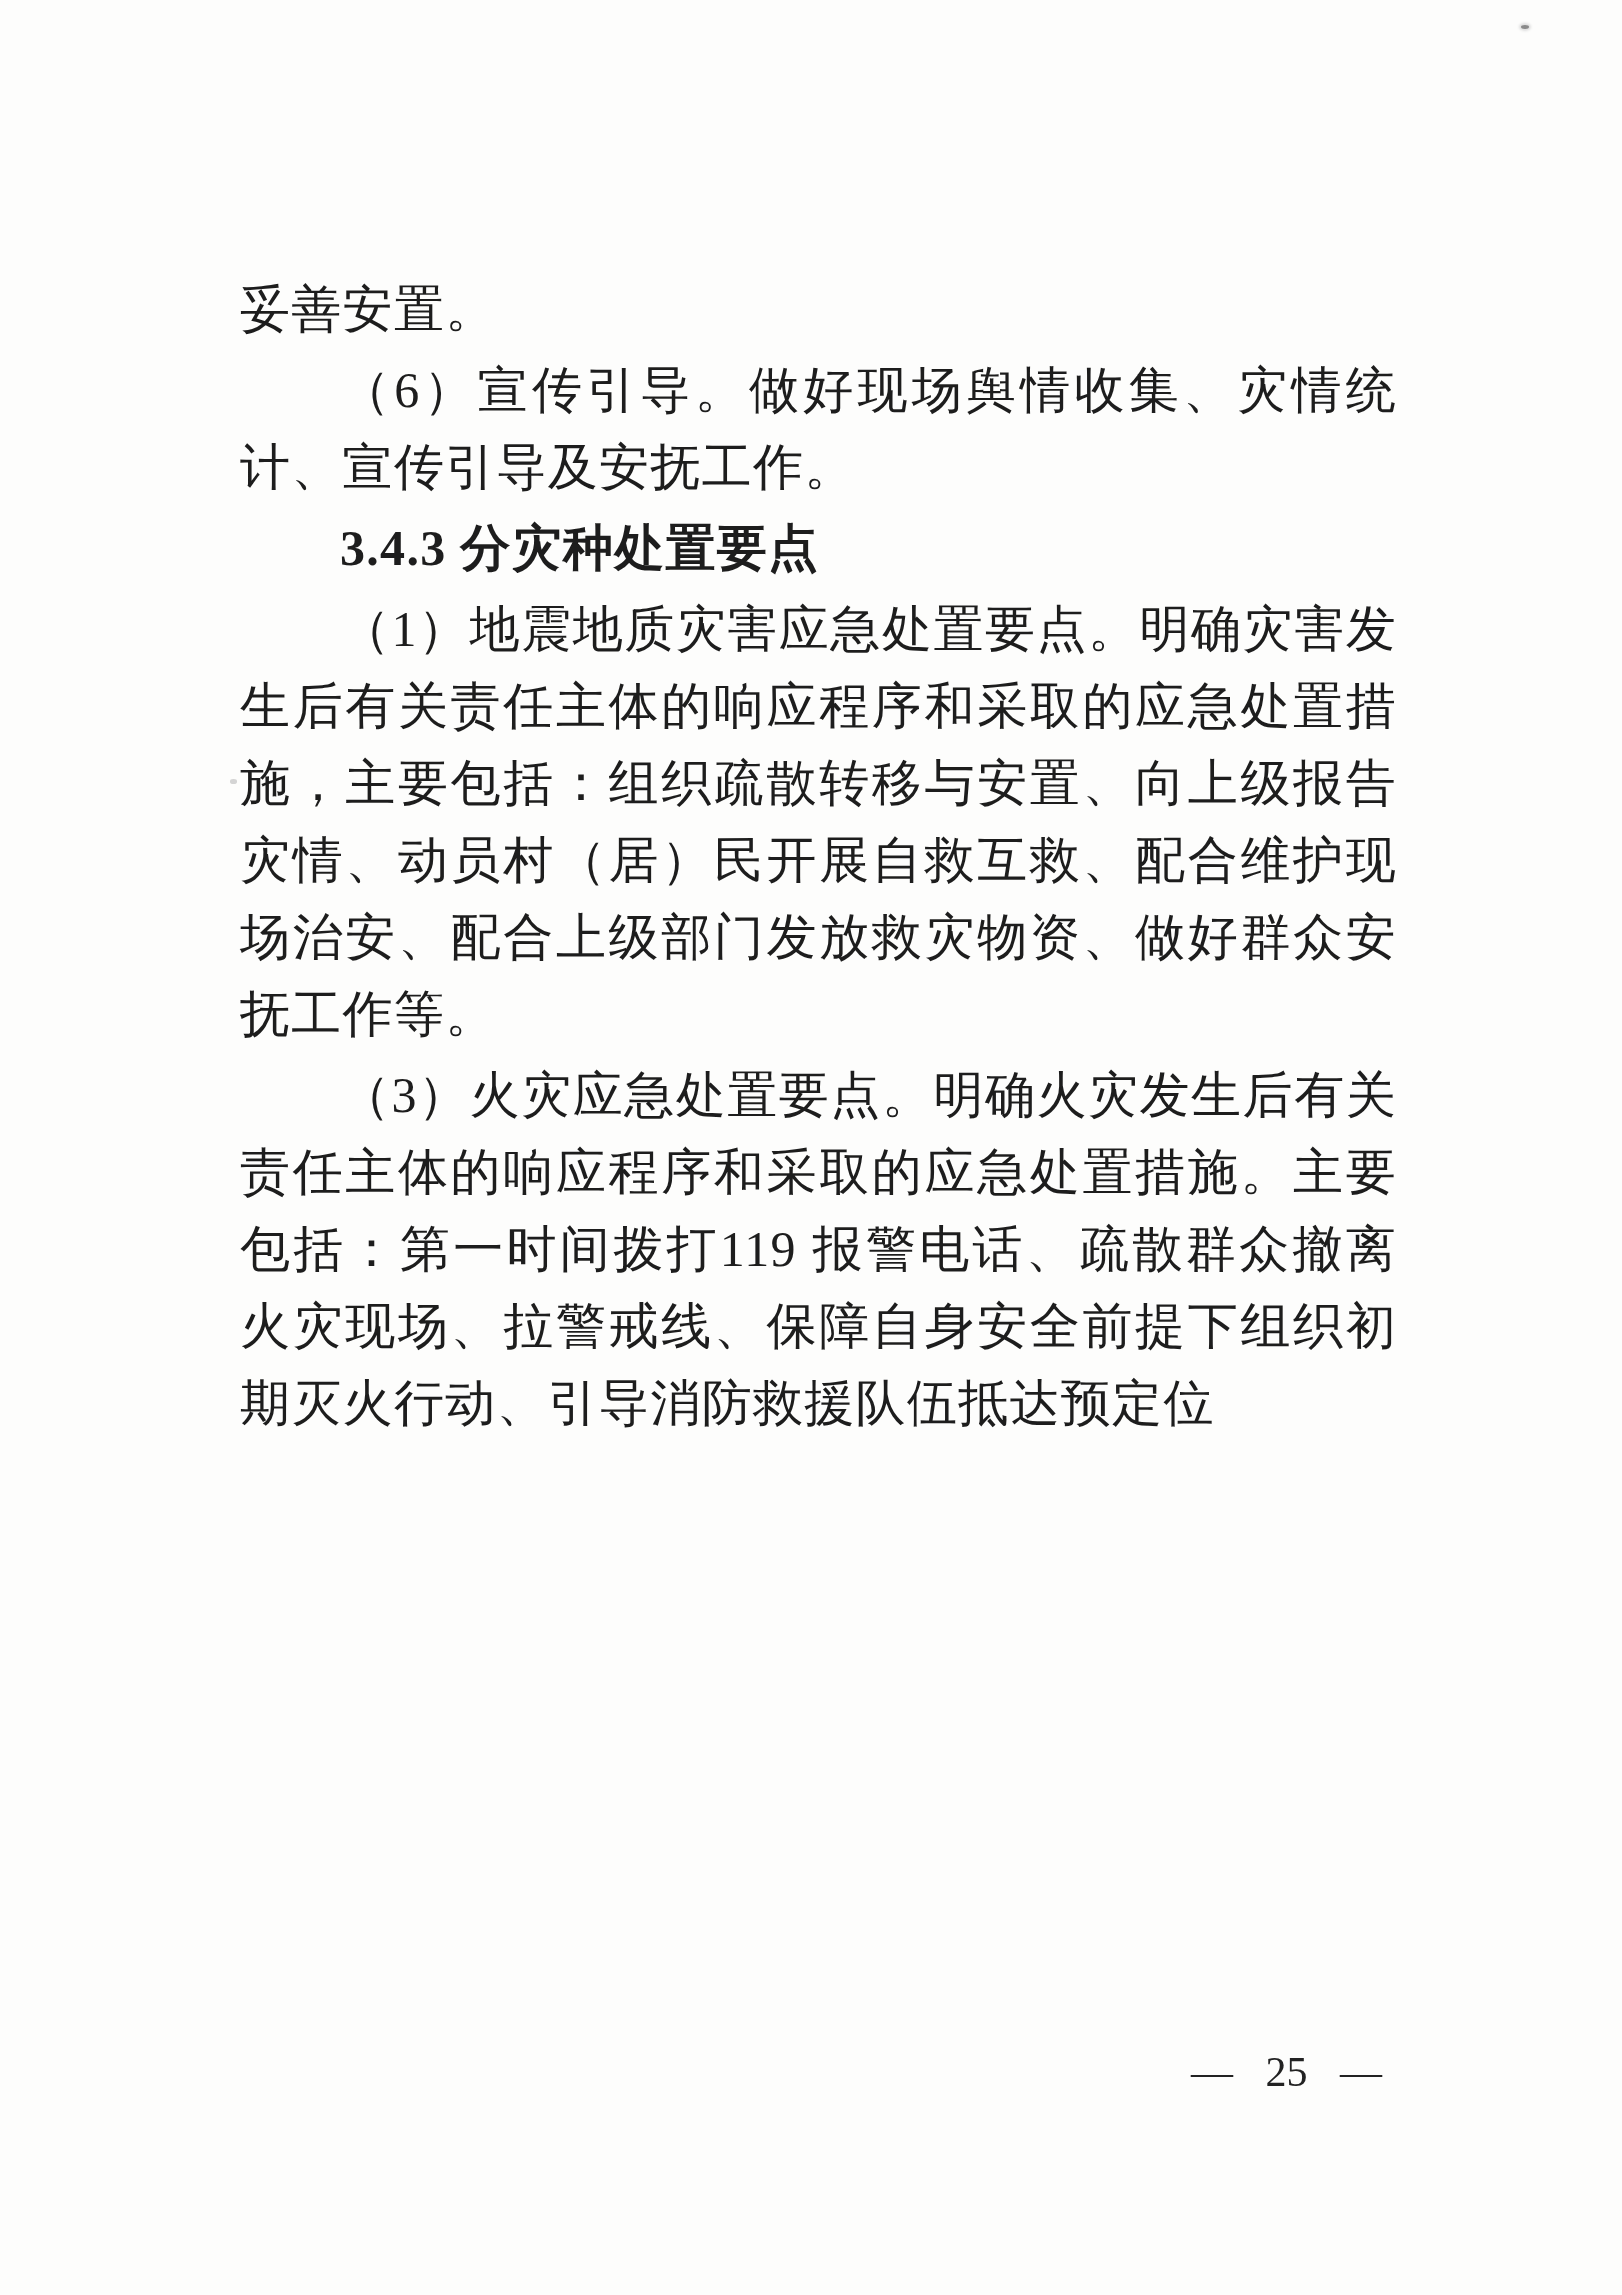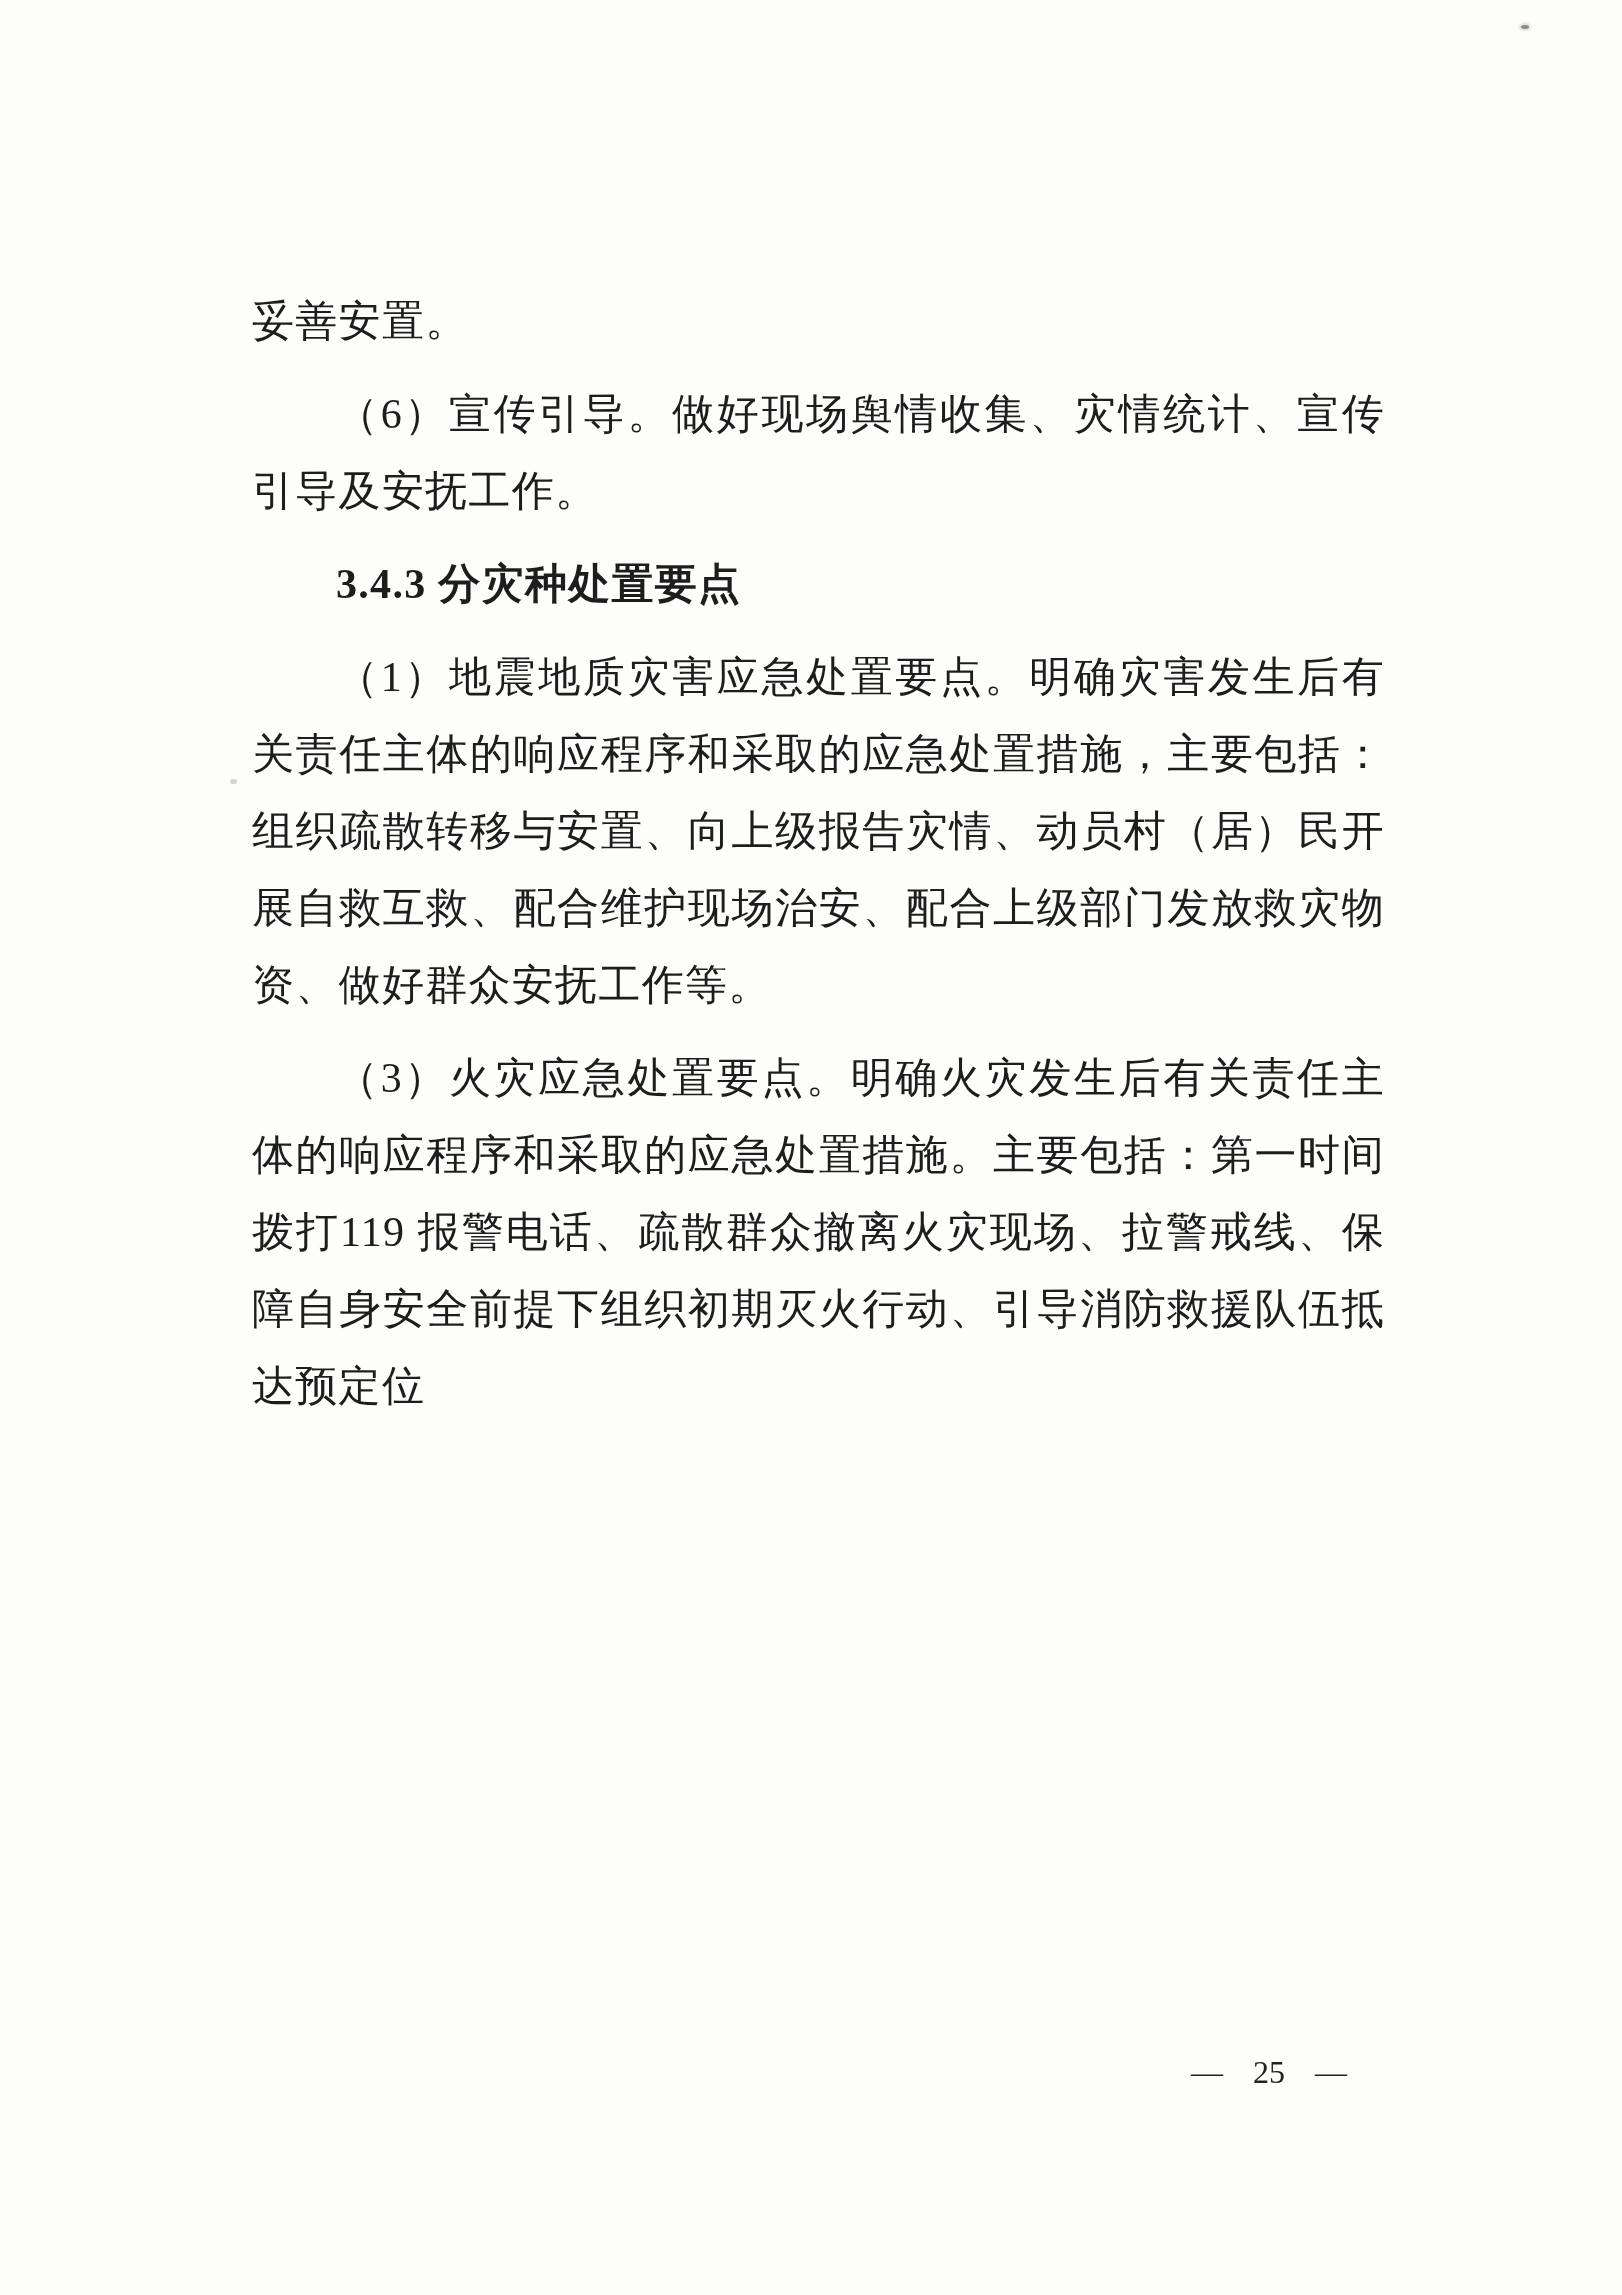--- a/index.html
+++ b/index.html
@@ -17,43 +17,43 @@
     font-family: "Liberation Serif", "DejaVu Serif", serif;
     color: #1d1d1d;
   }
   .content {
     position: absolute;
     left: 236px;
     top: 267px;
     width: 1165px;
   }
   .content p {
-    margin: 16px;
+    margin: 4px;
     padding: 0;
-    font-size: 42px;
+    font-size: 50px;
     line-height: 77px;
     letter-spacing: 1.3px;
     text-align: justify;
     text-justify: inter-ideograph;
     word-break: break-all;
     overflow-wrap: anywhere;
   }
   .content p.indent {
     text-indent: 2em;
   }
   .content p.heading {
     text-indent: 2em;
     font-weight: bold;
   }
   .footer {
     position: absolute;
     top: 2053px;
     left: 1191px;
     width: 222px;
-    font-size: 32px;
+    font-size: 42px;
     line-height: 39px;
     word-spacing: 22px;
     color: #222222;
     text-align: left;
     white-space: nowrap;
   }
   .speck-1 {
     position: absolute;
     left: 1521px;
     top: 25px;

